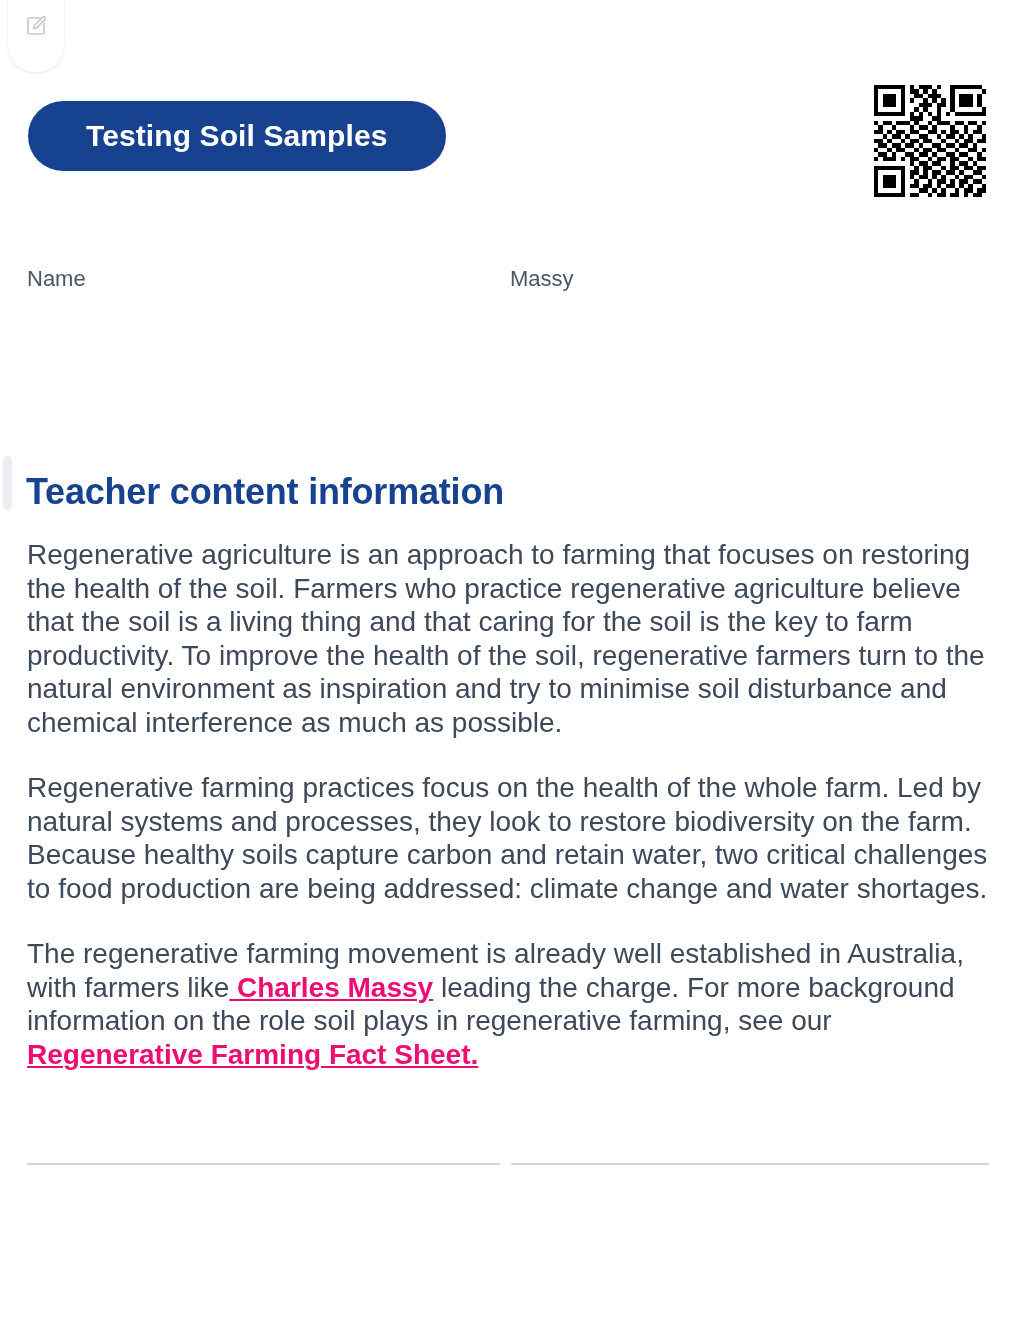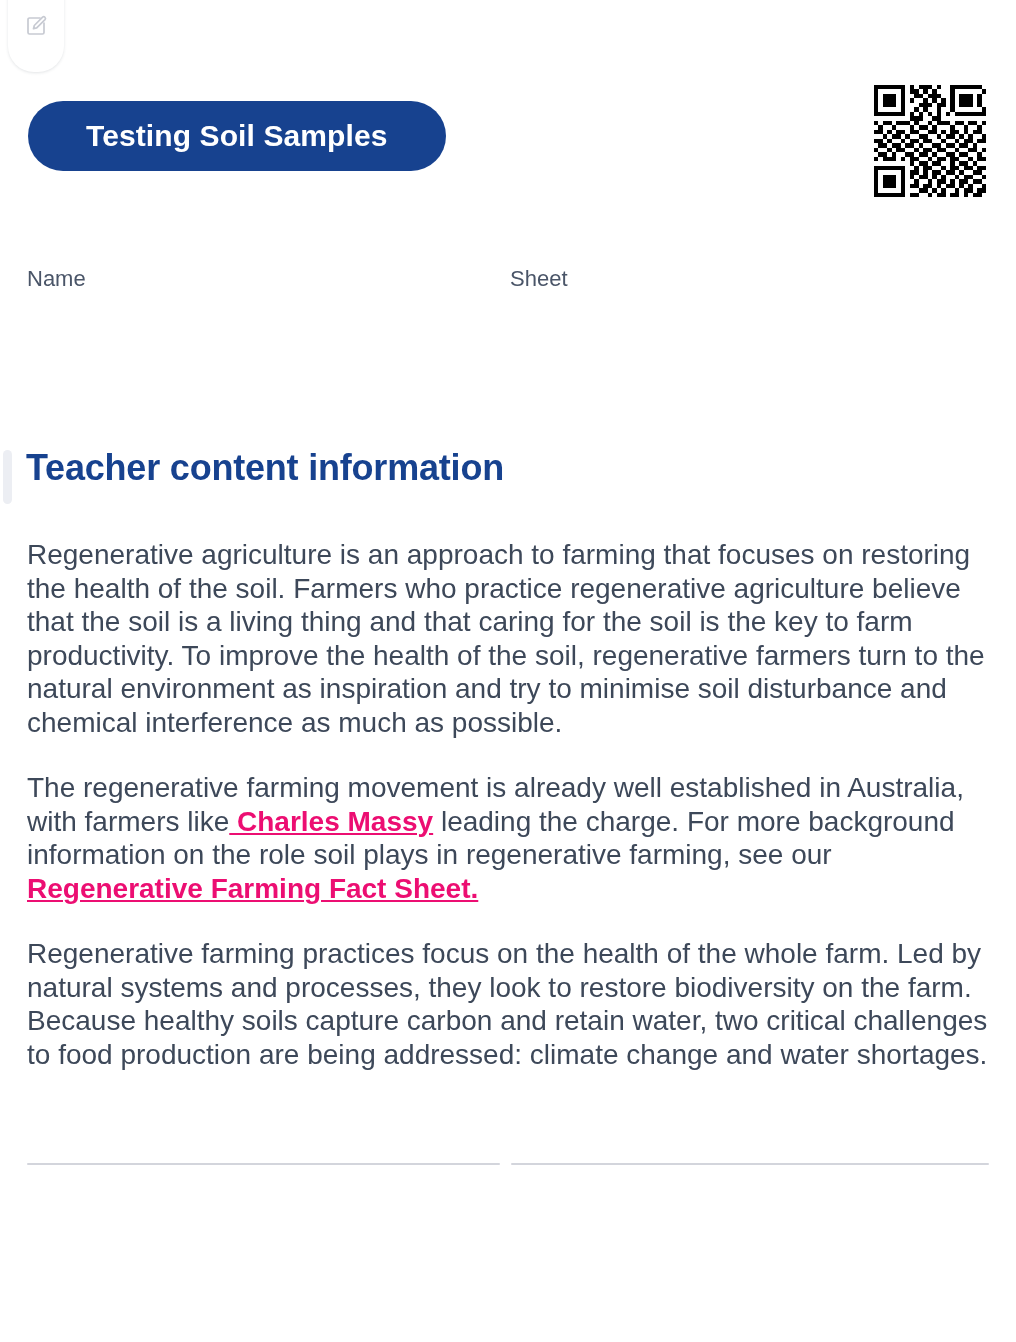--- a/index.html
+++ b/index.html
@@ -88,21 +88,21 @@
   .field-label.class { left: 510px; }
 
   
   .section-heading {
     position: absolute;
     left: 0;
     top: 450px;
     width: 1016px;
     height: 60px;
     display: flex;
-    align-items: flex-start;
+    align-items: flex-end;
   }
   .heading-bar {
     width: 9px;
     height: 54px;
     background: #eceef3;
     border-radius: 5px;
     margin-left: 3px;
     flex: 0 0 auto;
   }
   .heading-text {
@@ -498,28 +498,28 @@
         <rect x="18" y="24" width="1" height="1"></rect>
         <rect x="20" y="24" width="1" height="1"></rect>
         <rect x="22" y="24" width="1" height="1"></rect>
         <rect x="23" y="24" width="1" height="1"></rect>
       </g>
   </svg>
 </div>
 
 <div class="field-row">
   <span class="field-label name">Name</span>
-  <span class="field-label class">Sheet</span>
+  <span class="field-label class">Massy</span>
 </div>
 
 <div class="section-heading">
   <span class="heading-bar"></span>
   <span class="heading-text">Teacher content information</span>
 </div>
 
 <div class="body-copy" id="body-copy">
     <p><span>Regenerative agriculture is an approach to farming that focuses on restoring the health of the soil. Farmers who practice regenerative agriculture believe that the soil is a living thing and that caring for the soil is the key to farm productivity. To improve the health of the soil, regenerative farmers turn to the natural environment as inspiration and try to minimise soil disturbance and chemical interference as much as possible.</span></p>
+    <p><span>Regenerative farming practices focus on the health of the whole farm. Led by natural systems and processes, they look to restore biodiversity on the farm. Because healthy soils capture carbon and retain water, two critical challenges to food production are being addressed: climate change and water shortages.</span></p>
     <p><span>The regenerative farming movement is already well established in Australia, with farmers like</span><a class="doclink" href="#"> Charles Massy</a><span> leading the charge. For more background information on the role soil plays in regenerative farming, see our </span><a class="doclink" href="#">Regenerative Farming Fact Sheet.</a></p>
-    <p><span>Regenerative farming practices focus on the health of the whole farm. Led by natural systems and processes, they look to restore biodiversity on the farm. Because healthy soils capture carbon and retain water, two critical challenges to food production are being addressed: climate change and water shortages.</span></p>
   </div>
 
 <div class="rule left"></div>
 <div class="rule right"></div>
 
 </body></html>

